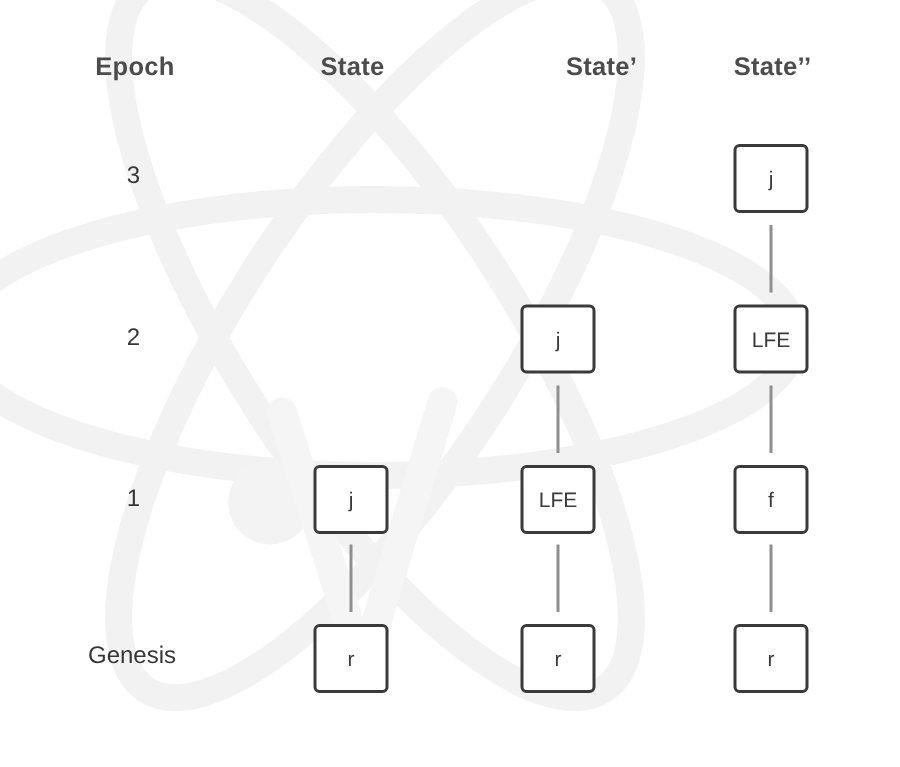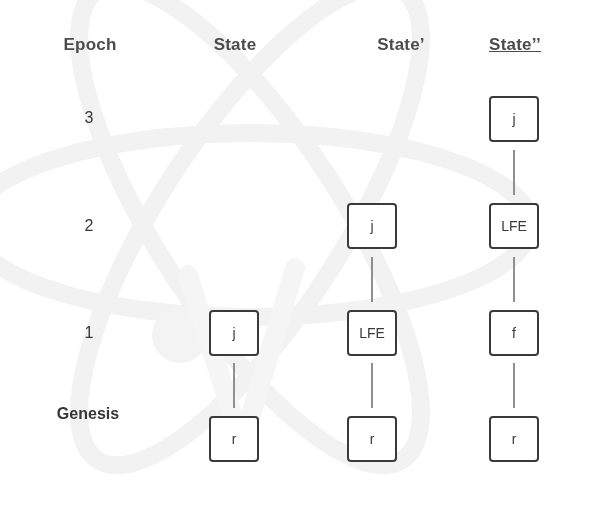--- a/index.html
+++ b/index.html
@@ -75,26 +75,26 @@
       <ellipse cx="250" cy="225" rx="280" ry="92" transform="rotate(57 250 225)"></ellipse>
       <ellipse cx="250" cy="225" rx="280" ry="92" transform="rotate(-57 250 225)"></ellipse>
     </g>
     <circle cx="180" cy="335" r="28" fill="#f3f3f3"></circle>
     <path d="M188 275 L242 445 L295 268" stroke="#f5f5f5" stroke-width="20" stroke-linecap="round" stroke-linejoin="round" fill="none"></path>
   </svg>
 
   <div class="hdr" style="left:90px; top:45px;">Epoch</div>
   <div class="hdr" style="left:235px; top:45px;">State</div>
   <div class="hdr" style="left:360px; top:45px;margin-left:41px;">State’</div>
-  <div class="hdr" style="left:515px; top:45px;text-decoration:underline;">State’’</div>
+  <div class="hdr" style="left:515px; top:45px;">State’’</div>
 
   <div class="epoch-label" style="left:89px; top:118px;">3</div>
   <div class="epoch-label" style="left:89px; top:226px;">2</div>
   <div class="epoch-label" style="left:89px; top:333px;">1</div>
-  <div class="epoch-label" style="left:88px; top:414px;font-weight:bold;">Genesis</div>
+  <div class="epoch-label" style="left:88px; top:438px;">Genesis</div>
 
   <div class="node" style="left:209px; top:310px;">j</div>
   <div class="connector" style="left:234px; top:363px;"></div>
   <div class="node" style="left:209px; top:416px;">r</div>
 
   <div class="node" style="left:347px; top:203px;">j</div>
   <div class="connector" style="left:372px; top:257px;"></div>
   <div class="node" style="left:347px; top:310px;">LFE</div>
   <div class="connector" style="left:372px; top:363px;"></div>
   <div class="node" style="left:347px; top:416px;">r</div>

